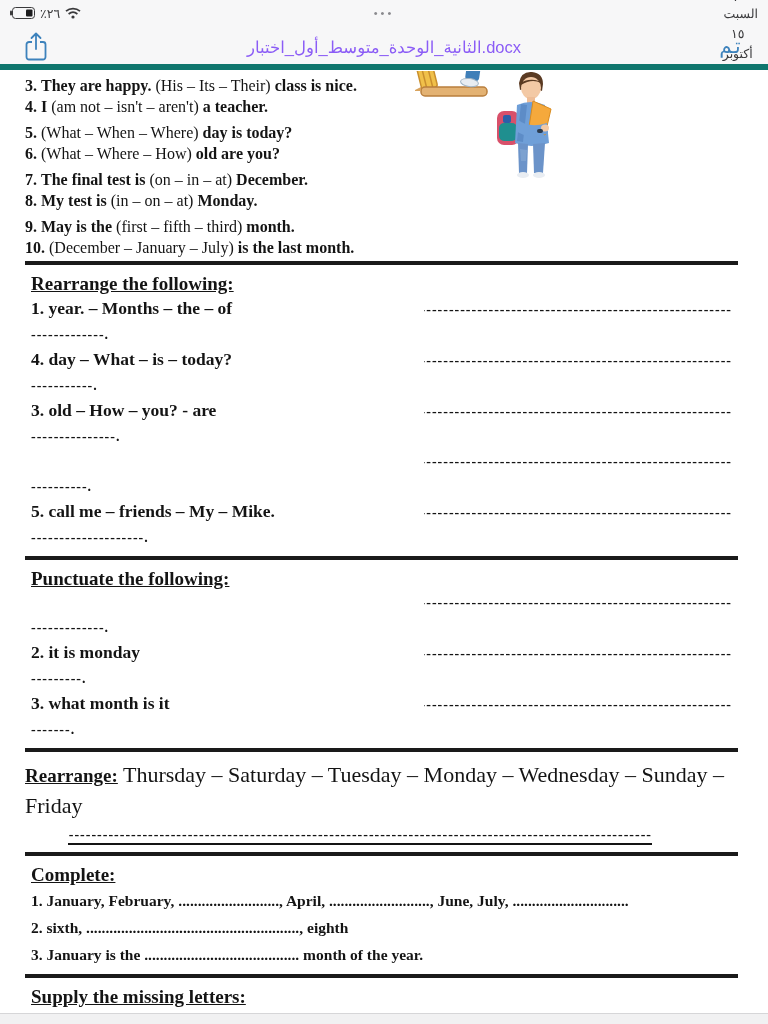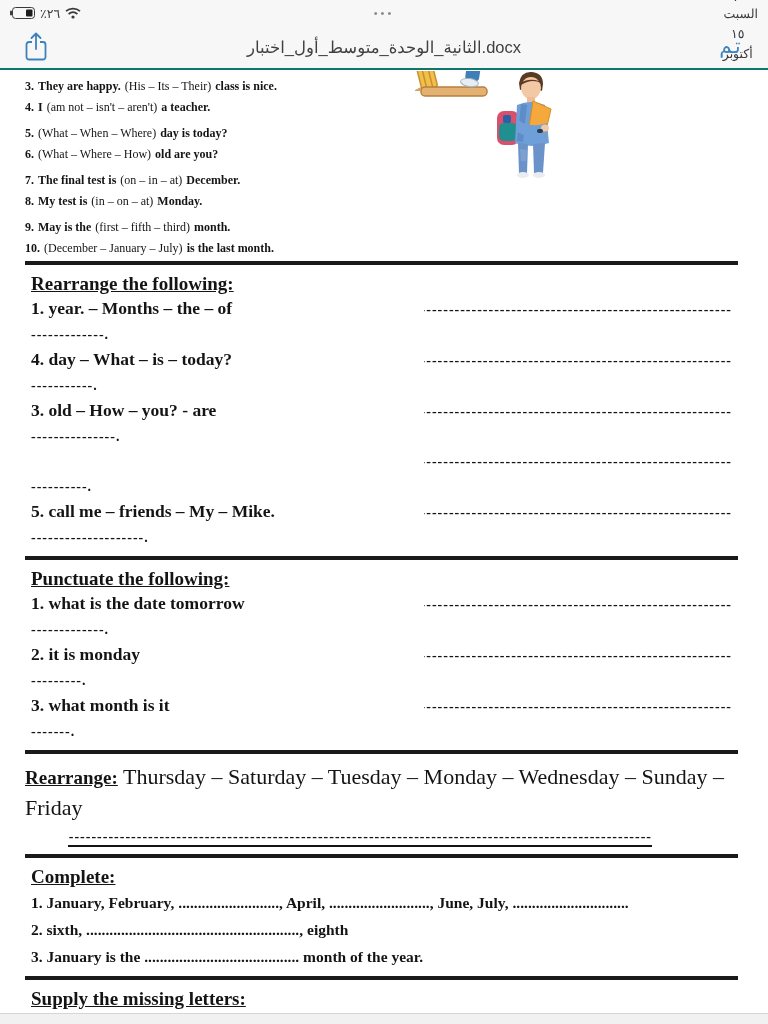--- a/index.html
+++ b/index.html
@@ -2,51 +2,51 @@
 <html><head>
 <meta charset="utf-8">
 <style>
   * { margin:0; padding:0; box-sizing:border-box; }
   html,body { width:768px; height:1024px; }
   body { position:relative; background:#fff; overflow:hidden;
          font-family:"Liberation Serif", serif; color:#141414; }
 
   
   .chrome { position:absolute; top:0; left:0; width:768px; height:70px;
-            background:#f7f7f8; border-bottom:2px solid #0f766e;
+            background:#f7f7f8; border-bottom:6px solid #0f766e;
             font-family:"Liberation Sans", sans-serif; }
   .status-bar { position:absolute; top:0; left:0; right:0; height:26px;
                 display:flex; align-items:center; padding:0 10px;
                 font-size:12.5px; color:#3a3a3c; }
   .sb-left { display:flex; align-items:center; gap:5px; }
   .sb-center { position:absolute; left:0; right:0; text-align:center;
                color:#8a8a8e; font-size:11px; letter-spacing:3px; }
   .sb-right { margin-left:auto; display:flex; align-items:center; gap:5px;
               font-weight:500;flex-direction:column; }
   .iso { unicode-bidi:isolate; direction:rtl; }
   .num-ltr { unicode-bidi:bidi-override; direction:ltr; }
   .sb-right .gap-big { margin-left:6px; }
 
   
   .toolbar { position:absolute; top:26px; left:0; right:0; height:43px; }
   .share-btn { position:absolute; left:24px; top:5px; width:24px; height:30px;
                background:none; border:none; cursor:pointer; }
   .tb-title { position:absolute; left:120px; right:120px; top:9px; height:24px;
               display:flex; justify-content:center; align-items:center;
-              font-size:16.5px; font-weight:500; color:#404040; white-space:nowrap; }
+              font-size:16.5px; font-weight:500; color:#8b5cf6; white-space:nowrap; }
   .tb-title span { unicode-bidi:isolate; }
   .done-btn { position:absolute; right:24px; top:8px; background:none; border:none;
               font-size:20px; color:#3d82bc; cursor:pointer;
               font-family:Liberation Mono, monospace; }
 
   
   .doc { position:absolute; top:71px; left:0; width:768px; height:941px;
          background:#fff; padding:5px 30px 0 25px; }
 
-  .cq { font-size:12px; line-height:20.5px; font-weight:bold; }
+  .cq { font-size:16px; line-height:20.5px; font-weight:bold; }
   .cq.gap { margin-top:6px; }
   .cq span { margin-right:4px; }
   .cq span:empty { display:none; margin:0; }
   .cq .choices { font-weight:normal; }
 
   .dsep { height:3px; border-top:2px solid #1a1a1a; border-bottom:2px solid #1a1a1a;
           margin:3px 0; }
 
   .sec-h { display:inline-block; font-size:19px; font-weight:bold;
            text-decoration:underline; line-height:25px; }
@@ -171,21 +171,20 @@
         <span class="fill">------------------------------------------------------------</span>
       </div>
     <div class="cont">--------------------.</div>
   </div>
 
   <div class="dsep"></div>
 
   <div class="sec">
     <span class="sec-h">Punctuate the following:</span>
     <div class="qrow p-row">
-        <span class="prompt">1. what is the date tomorrow</span>
         <span class="fill">------------------------------------------------------------</span>
       </div>
     <div class="cont">-------------.</div>
     <div class="qrow p-row">
         <span class="prompt">2. it is monday</span>
         <span class="fill">------------------------------------------------------------</span>
       </div>
     <div class="cont">---------.</div>
     <div class="qrow p-row">
         <span class="prompt">3. what month is it</span>

